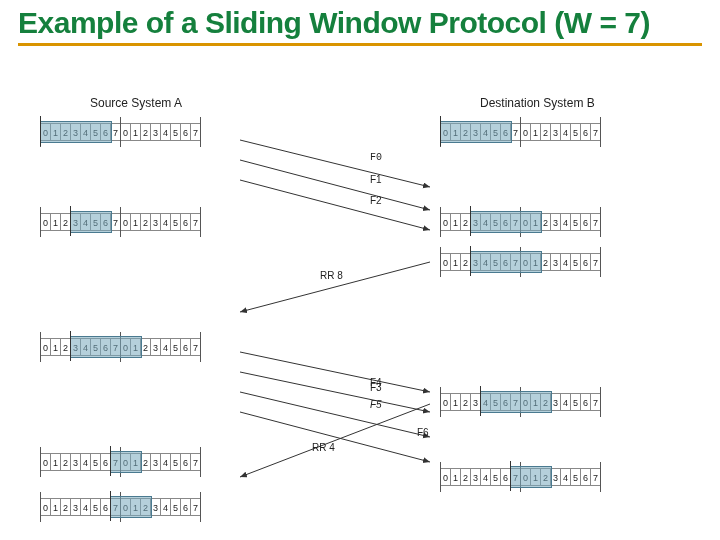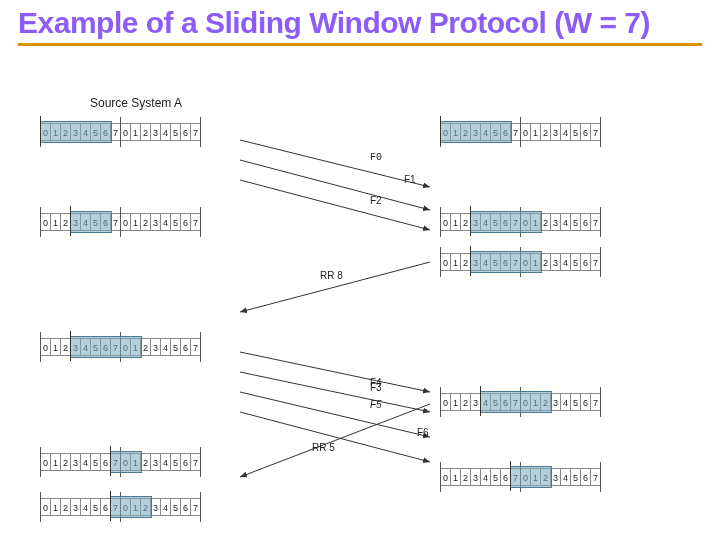--- a/index.html
+++ b/index.html
@@ -13,21 +13,21 @@
     overflow: hidden;
   }
   .title-wrap {
     padding: 6px 18px 4px 18px;
   }
   .title {
     font-size: 30px;
     font-weight: 900;
     line-height: 1.15;
     letter-spacing: -0.5px;
-    color: #8b5cf6;
+    color: #15803d;
   }
   .underline {
     height: 3px;
     background: #d99400;
     margin: 2px 0 0 0;
   }
   .canvas {
     position: absolute;
     left: 0;
     top: 92px;
@@ -100,20 +100,21 @@
 </head>
 <body>
 
 <div class="title-wrap">
   <div class="title">Example of a Sliding Window Protocol (W = 7)</div>
   <div class="underline"></div>
 </div>
 
 <div class="canvas">
   <div class="sys-label" style="left:90px; top:4px;">Source System A</div>
+  <div class="sys-label" style="left:480px; top:4px;">Destination System B</div>
 
   <svg class="arrows">
     <defs>
       <marker id="ah" markerWidth="8" markerHeight="8" refX="7" refY="3" orient="auto">
         <path d="M0,0 L7,3 L0,6 Z" fill="#333"></path>
       </marker>
     </defs>
     <g id="arrow-group">
         <line x1="240" y1="48" x2="430" y2="95" stroke="#333" stroke-width="1" marker-end="url(#ah)"></line>
         <line x1="240" y1="68" x2="430" y2="118" stroke="#333" stroke-width="1" marker-end="url(#ah)"></line>
@@ -370,21 +371,21 @@
         <div class="cell">6</div>
         <div class="cell">7</div>
       </div>
       <div class="vbar-left" style="left: 0px;"></div>
       <div class="vbar-left" style="left: 80px;"></div>
       <div class="vbar-left" style="left: 160px;"></div>
       <div class="win" style="left: 70px; width: 42px;"></div>
       <div class="ptr" style="left: 70px;"></div>
     </div>
     <div class="msg-label" style="left: 370px; top: 60px; font-family: Liberation Mono, monospace;">F0</div>
-    <div class="msg-label" style="left: 370px; top: 82px; margin-left: 34px;">F1</div>
+    <div class="msg-label" style="left: 370px; top: 82px;">F1</div>
     <div class="msg-label" style="left: 370px; top: 103px;">F2</div>
     <div class="msg-label" style="left: 320px; top: 178px;">RR 8</div>
     <div class="msg-label" style="left: 370px; top: 262px; margin-top: 28px;">F3</div>
     <div class="msg-label" style="left: 370px; top: 285px;">F4</div>
     <div class="msg-label" style="left: 370px; top: 307px; font-style: italic;">F5</div>
     <div class="msg-label" style="left: 380px; top: 335px; padding-left: 37px;">F6</div>
-    <div class="msg-label" style="left: 312px; top: 350px;">RR 5</div>
+    <div class="msg-label" style="left: 312px; top: 350px;">RR 4</div>
   </div>
 
 </body></html>

